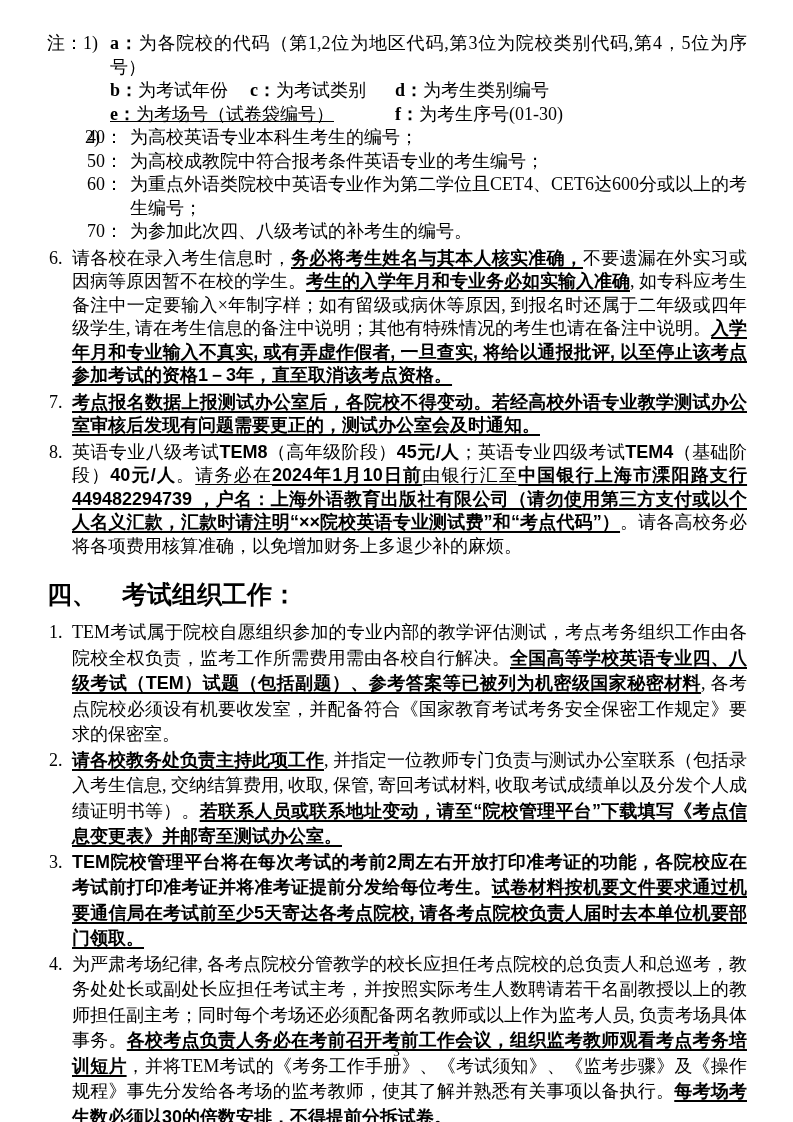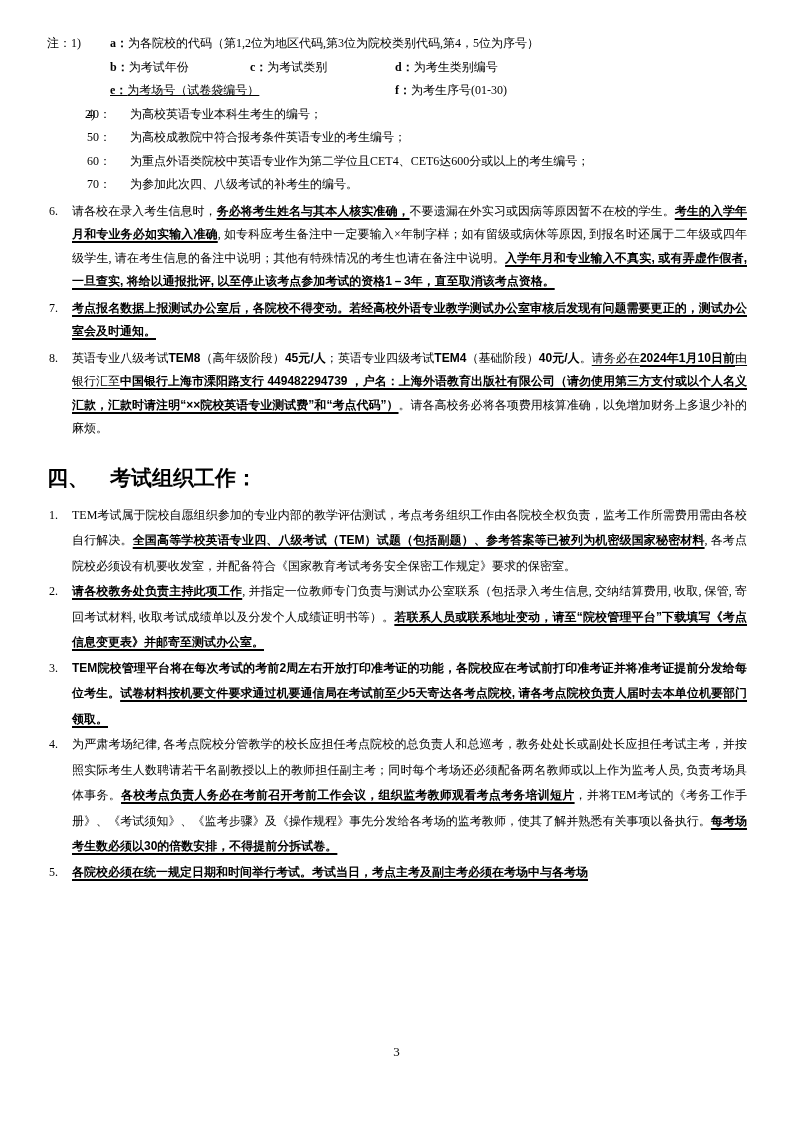--- a/index.html
+++ b/index.html
@@ -8,21 +8,21 @@
     width:793px; height:1122px;
     background:#ffffff;
     color:#000;
     font-family:"Liberation Serif","DejaVu Serif",serif;
     overflow:hidden;
   }
   .content {
     position:absolute; left:47px; top:32px; width:700px;
   }
   .block {
-    font-size:12px;
+    font-size:18px;
     line-height:23.5px;
     text-align:justify;
     text-justify:inter-ideograph;
   }
   
   .b { font-weight:700; font-family:"Liberation Sans","DejaVu Sans",sans-serif; }
   .u { text-decoration:underline; text-underline-offset:3px; text-decoration-thickness:1px;margin-top:12px; }
   .b.u { text-decoration-thickness:1.7px; }
 
   .marker { font-family:"Liberation Serif","DejaVu Serif",serif; }
@@ -44,21 +44,21 @@
   .note-code > .marker { position:absolute; left:40px; }
 
   .item { position:relative; padding-left:25px; margin-top:3px; }
   .item > .marker { position:absolute; left:2px; }
 
   .item4 { position:relative; padding-left:25px; line-height:25.5px; }
   .item4 > .marker { position:absolute; left:2px; }
 
   .heading {
     margin:23px 0 12px 0;
-    font-size:21px; line-height:27px;
+    font-size:25px; line-height:27px;
     font-weight:700;
     font-family:"Liberation Sans","DejaVu Sans",sans-serif;
     text-align:left;
   }
 
   .page-number {
     position:absolute; bottom:62px; left:0; width:100%;
     text-align:center; font-size:13px; line-height:16px;
   }
 </style>

